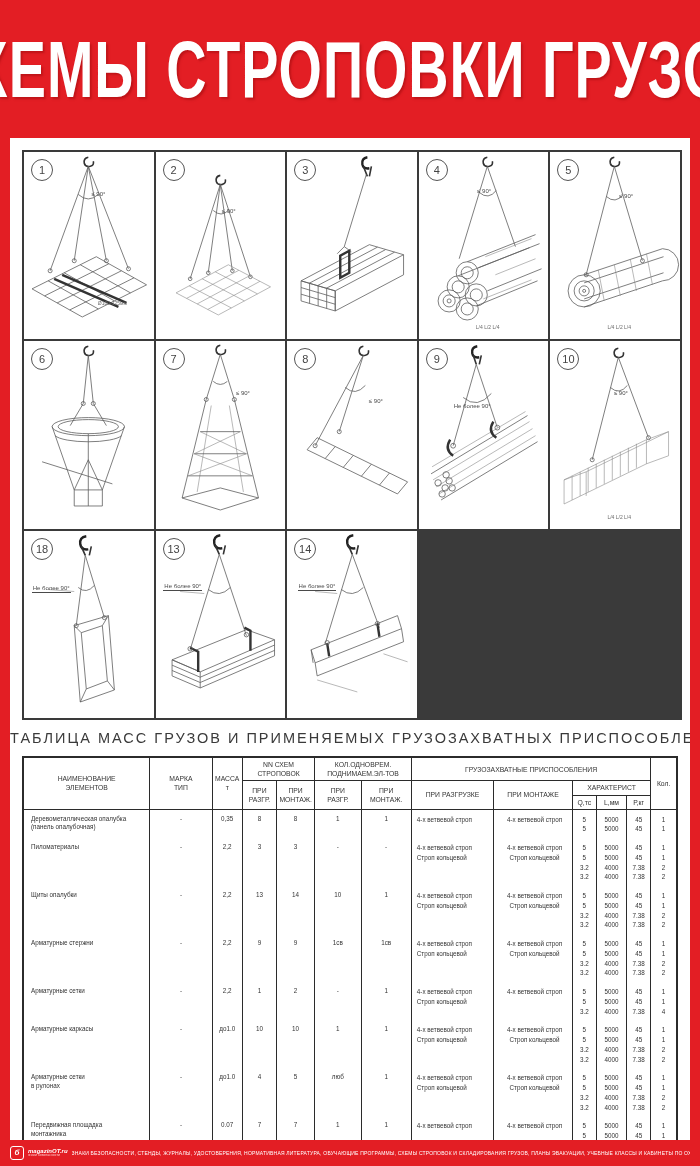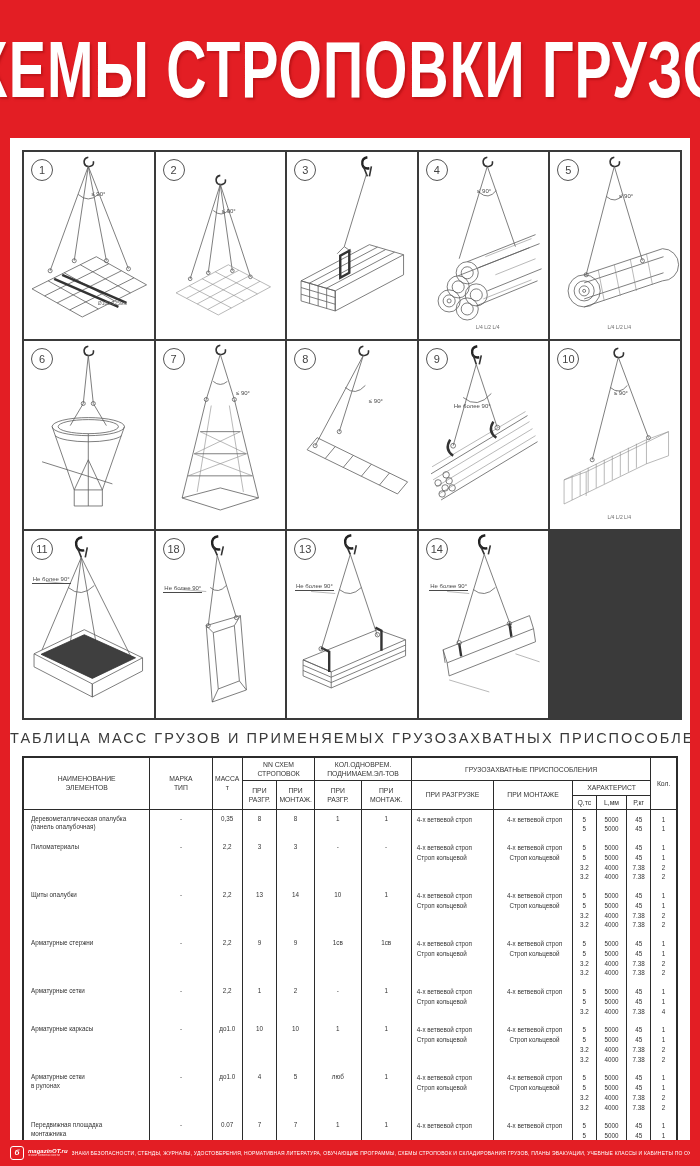--- a/index.html
+++ b/index.html
@@ -244,34 +244,20 @@
         <path d="M68 16 L42 118 M68 16 L98 96"></path>
         <path d="M60 46 q9 8 17 -2"></path>
         <circle cx="42" cy="118" r="2"></circle>
           <circle cx="98" cy="96" r="2"></circle>
         <path class="lt" d="M14 138 L96 98 M14 162 L96 122 M14 138 L14 162 M96 98 L96 122"></path>
         <path class="lt" d="M22 134 L22 158 M30 130 L30 154 M38 126 L38 150 M46 122 L46 146 M54 118 L54 142 M62 114 L62 138 M70 110 L70 134 M78 106 L78 130 M86 102 L86 126"></path>
         <path class="lt" d="M14 138 L36 130 L118 90 L96 98 M36 130 L36 154 M118 90 L118 114 M96 122 L118 114"></path>
       </svg>
     </div>
 
-    <div class="cell">
-      <div class="num">11</div>
-      <div class="angle boxed" style="left:6%;top:24%">Не более 90°</div>
-      <svg class="d" viewBox="0 0 129 186">
-        <path class="hkB" d="M58 6q-7 1-6 8 1 6 8 5"></path>
-        <path class="hk" d="M53 16 l4 10 M63 16 l-2 10"></path>
-        <path d="M57 26 L18 118 M57 26 L44 128 M57 26 L76 136 M57 26 L106 124"></path>
-        <path d="M44 56 q13 11 26 -2"></path>
-        <path class="lt" d="M40 52 L22 50"></path>
-        <path d="M10 122 L60 98 L118 126 L68 152 Z"></path>
-        <path class="fillD" d="M17 122.5 L60 103 L111 126 L68 146.5 Z"></path>
-        <path d="M10 122 l0 13 L68 165 l0 -13 M118 126 l0 13 L68 165 M68 152 l0 13"></path>
-      </svg>
-    </div>
 
     <div class="cell">
       <div class="num">18</div>
       <div class="angle boxed" style="left:6%;top:29%">Не более 90°</div>
       <svg class="d" viewBox="0 0 129 186">
         <path class="hkB" d="M62 5q-7 1-6 8 1 6 8 5"></path>
         <path class="hk" d="M57 15 l4 9 M67 15 l-2 9"></path>
         <path d="M61 24 L52 94 M61 24 L80 86"></path>
         <path d="M54 56 q8 7 16 -2"></path>
         <path class="lt" d="M50 60 L24 58"></path>

